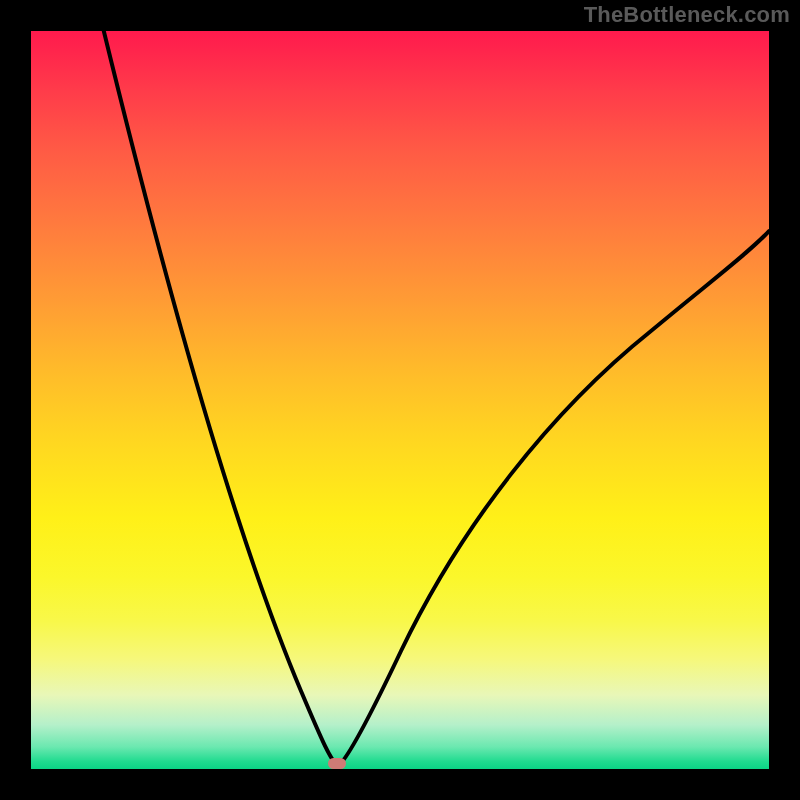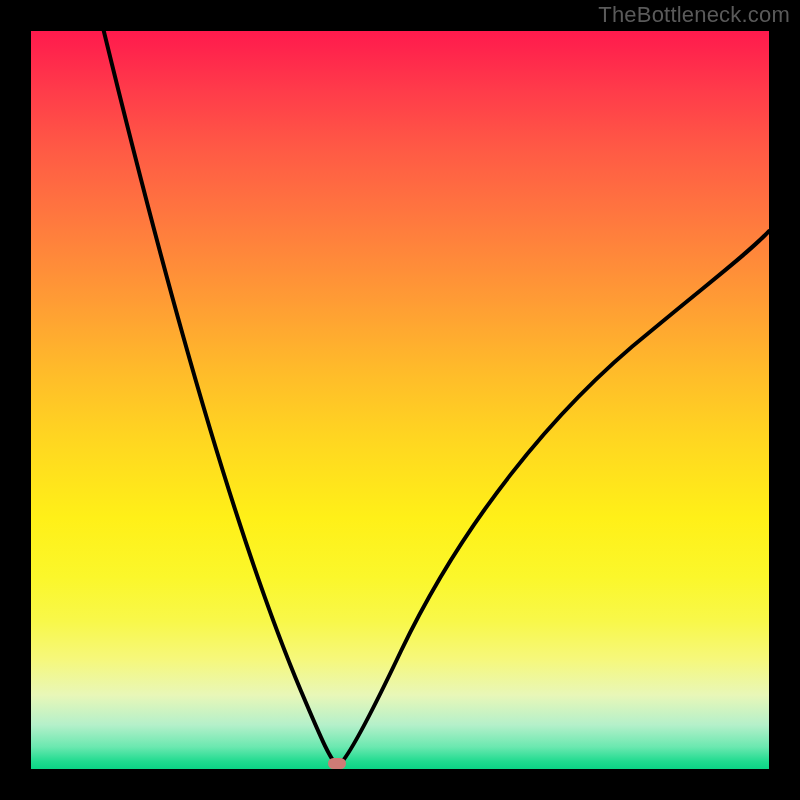--- a/index.html
+++ b/index.html
@@ -41,21 +41,21 @@
       #6be8b0 97%,
       #1fdb8f 99%,
       #0bd485 100%);
   }
   .watermark {
     position: absolute;
     top: 2px;
     right: 10px;
     font-family: Arial, Helvetica, sans-serif;
     font-size: 22px;
-    font-weight: 400;
+    font-weight: 700;
     color: #5a5a5a;
     letter-spacing: 0.2px;
     user-select: none;
   }
   svg.curve {
     position: absolute;
     left: 0;
     top: 0;
     width: 738px;
     height: 738px;

